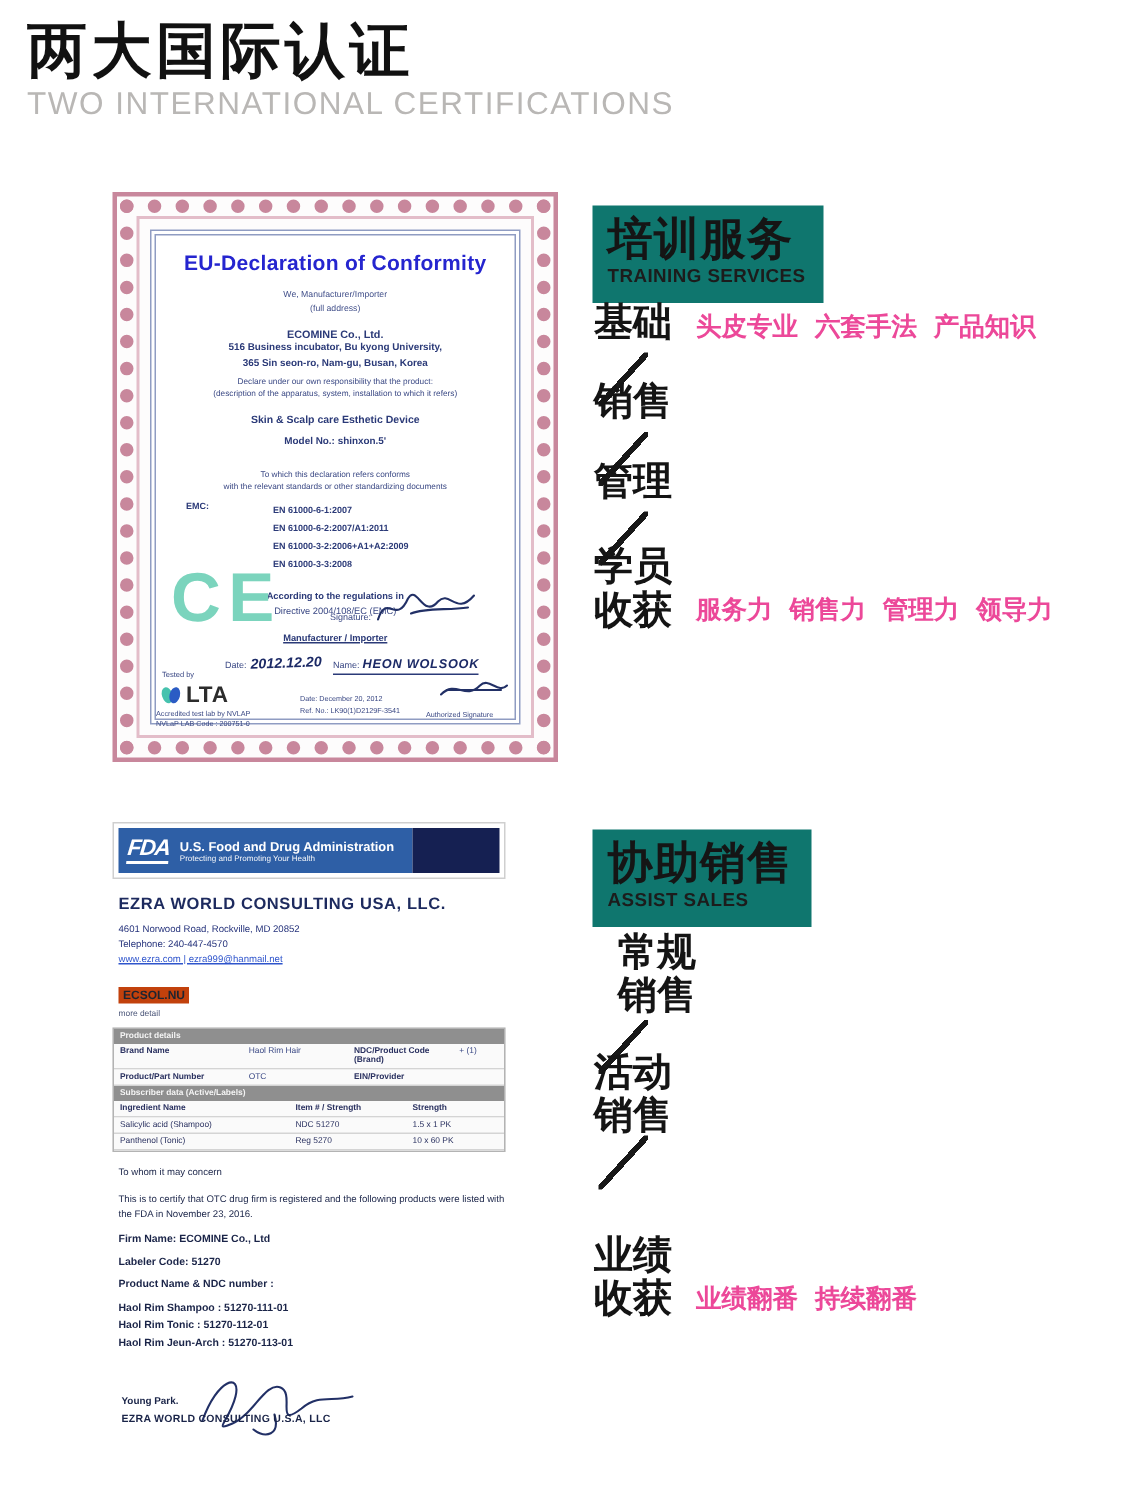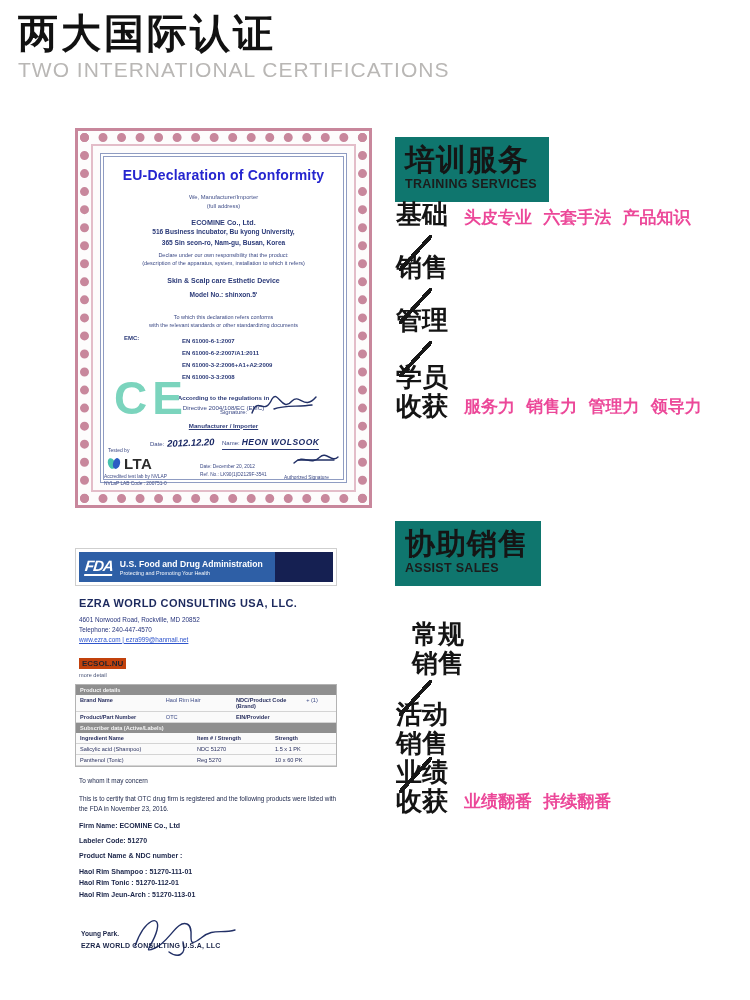--- a/index.html
+++ b/index.html
@@ -283,38 +283,38 @@
   <div class="fda-signblock">
     <span class="fda-signer">Young Park.</span>
     <svg class="fda-sign-svg script" width="130" height="52" viewBox="0 0 130 52">
       <path d="M18 38 C28 10 44 6 40 22 C36 38 24 46 38 40 C52 34 60 12 70 16 C80 20 66 44 84 30 C96 20 104 26 118 22"></path>
       <path d="M52 44 C60 50 70 48 66 34"></path>
     </svg>
     <span class="fda-signer-co">EZRA WORLD CONSULTING U.S.A, LLC</span>
   </div>
 </div>
 
-<div class="section-header" style="left:395px;top:521px;">
+<div class="section-header" style="left:395px;top:553px;">
   <div class="section-title cjk">协助销售</div>
   <div class="section-sub">ASSIST SALES</div>
 </div>
 
 <div class="step cjk" style="left:412px;top:620px;">
   <span class="step-label">
     <span style="display:block">常规</span>
     <span style="display:block">销售</span>
   </span>
 </div>
 <div class="slash" style="left:399px;top:680px;"></div>
 <div class="step cjk" style="left:396px;top:700px;">
   <span class="step-label">
     <span style="display:block">活动</span>
     <span style="display:block">销售</span>
   </span>
 </div>
 <div class="slash" style="left:399px;top:757px;"></div>
-<div class="step2line cjk" style="left:396px;top:758px;">
+<div class="step2line cjk" style="left:396px;top:822px;">
   <span class="step-label">
     <span style="display:block">业绩</span>
     <span style="display:block">收获</span>
   </span>
   <span class="step-detail">业绩翻番 持续翻番</span>
 </div>
 
 </body></html>

